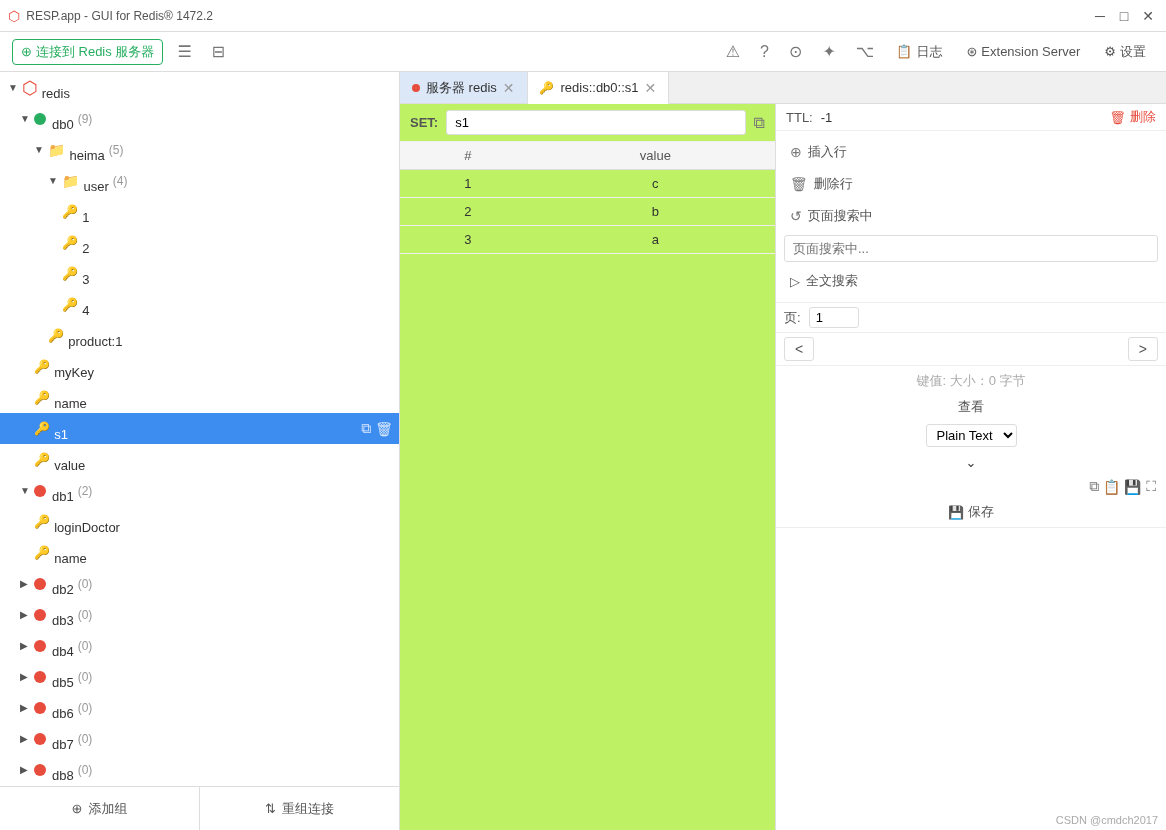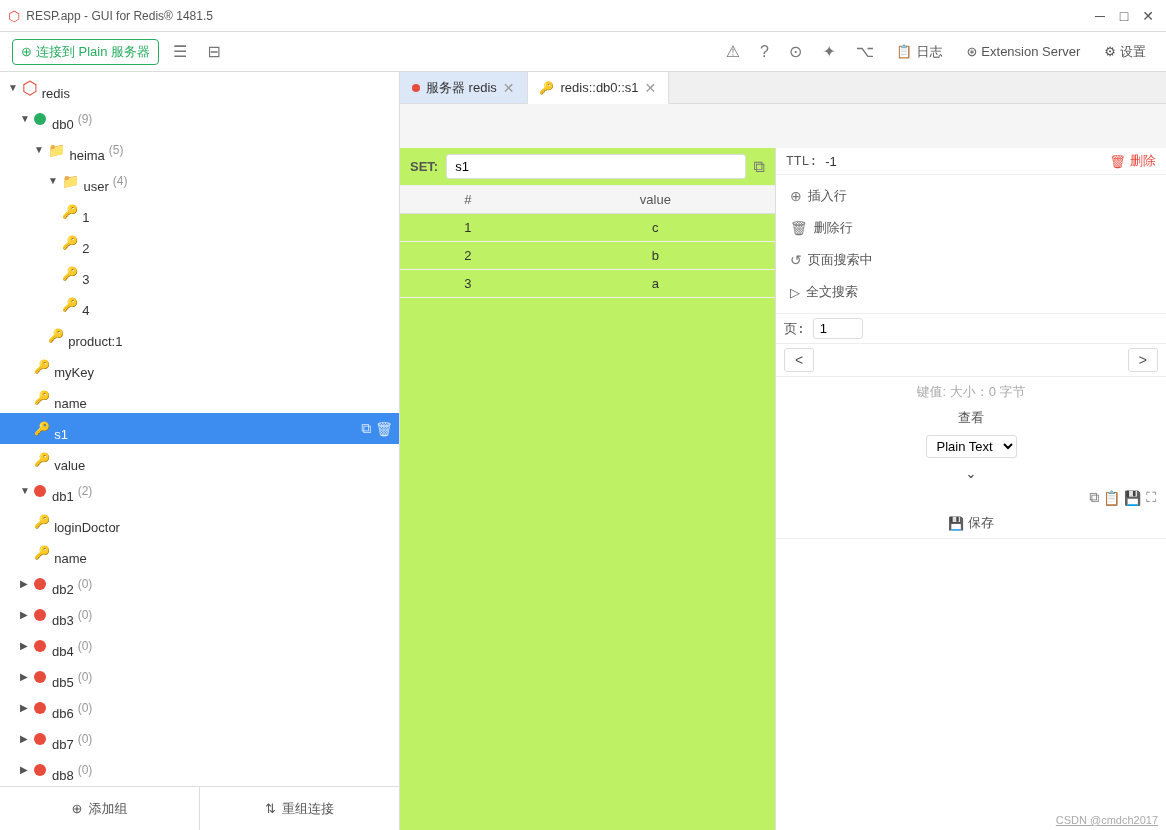--- a/index.html
+++ b/index.html
@@ -38,21 +38,21 @@
     .tree-item .label { font-size: 13px; margin-top: 12px; }
     .tree-item .count { color: #999; margin-left: 4px; font-size: 12px; }
     .tree-item .actions { margin-left: auto; display: none; gap: 4px; padding-right: 6px; }
     .tree-item.selected .actions { display: flex; }
     .action-btn { background: none; border: none; cursor: pointer; color: #fff; font-size: 14px; opacity: 0.8; }
     .sidebar-footer { height: 44px; border-top: 1px solid #ddd; display: flex; }
     .sidebar-footer-btn { flex: 1; background: none; border: none; cursor: pointer; display: flex; align-items: center; justify-content: center; gap: 6px; font-size: 13px; color: #555; }
     .sidebar-footer-btn:not(:last-child) { border-right: 1px solid #ddd; }
 
     
-    .content { flex: 1; display: flex; flex-direction: column; background: #f5f5f5; gap: 44px; }
+    .content { flex: 1; display: flex; flex-direction: column; background: #f5f5f5; }
 
     
     .tabs-bar { display: flex; background: #f0f0f0; border-bottom: 1px solid #ddd; height: 32px; }
     .tab { display: flex; align-items: center; padding: 0 12px; background: #dce8f8; border-right: 1px solid #ddd; cursor: pointer; font-size: 13px; gap: 6px; min-width: 120px; }
     .tab.active { background: #fff; border-bottom: 1px solid #fff; margin-bottom: -1px; }
     .tab .tab-dot { width: 8px; height: 8px; border-radius: 50%; background: #e74c3c; flex-shrink: 0; }
     .tab .tab-key-icon { color: #e8a020; font-size: 12px; }
     .tab .tab-close { margin-left: auto; color: #999; font-size: 14px; background: none; border: none; cursor: pointer; }
 
     
@@ -60,21 +60,21 @@
     .server-panel { flex: 1; background: #bef264; border-right: 1px solid #ddd; padding: 0; overflow: auto; }
     .key-panel { width: 390px; background: #fff; display: flex; flex-direction: column; overflow: hidden; }
 
     
     .key-panel-header { display: flex; align-items: center; padding: 6px 10px; border-bottom: 1px solid #eee; gap: 8px; }
     .key-panel-header .key-type-label { font-weight: bold; color: #555; font-size: 13px; }
     .key-name-input { flex: 1; border: 1px solid #ddd; border-radius: 3px; padding: 4px 8px; font-size: 13px; }
     .copy-icon-btn { background: none; border: none; cursor: pointer; color: #777; font-size: 16px; }
 
     .key-panel-ttl { display: flex; align-items: center; padding: 4px 10px; border-bottom: 1px solid #eee; gap: 8px; }
-    .ttl-label { color: #555; font-size: 13px; font-family: Liberation Mono, monospace; }
+    .ttl-label { color: #555; font-size: 13px; }
     .ttl-value { font-size: 13px; color: #333; }
     .delete-btn { margin-left: auto; background: none; border: none; cursor: pointer; color: #e74c3c; font-size: 13px; display: flex; align-items: center; gap: 4px; }
 
     
     .data-table { width: 100%; border-collapse: collapse; }
     .data-table th { background: #f5f5f5; border-bottom: 1px solid #ddd; padding: 6px 12px; text-align: center; font-size: 13px; color: #555; font-weight: normal; }
     .data-table td { border-bottom: 1px solid #eee; padding: 6px 12px; text-align: center; font-size: 13px; }
 
     
     .action-panel { display: flex; flex-direction: column; padding: 8px; gap: 6px; border-bottom: 1px solid #eee; }
@@ -96,45 +96,45 @@
     .value-panel-header { display: flex; align-items: center; padding: 6px 10px; border-bottom: 1px solid #eee; gap: 8px; font-size: 13px; flex-direction: column; }
     .value-panel-header .size-info { color: #aaa; }
     .view-label { color: #555; }
     .view-select { border: 1px solid #ddd; border-radius: 3px; padding: 2px 6px; font-size: 13px; background: #fff; }
     .view-icons { display: flex; gap: 4px; margin-left: auto; }
     .view-icon-btn { background: none; border: none; cursor: pointer; color: #777; font-size: 14px; }
     .save-btn { background: none; border: none; cursor: pointer; color: #555; font-size: 13px; display: flex; align-items: center; gap: 4px; }
     .value-textarea { flex: 1; border: none; outline: none; resize: none; padding: 8px 10px; font-size: 13px; color: #555; background: #fff; }
 
     
-    .bottom-credit { position: absolute; bottom: 4px; right: 8px; font-size: 11px; color: #aaa; text-decoration: underline; }
+    .bottom-credit { position: absolute; bottom: 4px; right: 8px; font-size: 11px; color: #aaa; }
 
     
     .indent-1 { padding-left: 20px; }
     .indent-2 { padding-left: 34px; }
     .indent-3 { padding-left: 48px; }
     .indent-4 { padding-left: 62px; }
   </style>
 </head>
 <body>
 
 <div class="title-bar">
   <span class="app-icon">⬡</span>
-  <span class="title-text">RESP.app - GUI for Redis® 1481.5</span>
+  <span class="title-text">RESP.app - GUI for Redis® 1472.2</span>
   <div class="win-controls">
     <button class="win-btn">─</button>
     <button class="win-btn">□</button>
     <button class="win-btn close">✕</button>
   </div>
 </div>
 
 <div class="toolbar">
   <button class="toolbar-btn connect">
     <span>⊕</span>
-    <span>连接到 Plain 服务器</span>
+    <span>连接到 Redis 服务器</span>
   </button>
   <button class="toolbar-icon-btn">☰</button>
   <button class="toolbar-icon-btn">⊟</button>
   <div class="toolbar-sep"></div>
   <button class="toolbar-icon-btn">⚠</button>
   <button class="toolbar-icon-btn">?</button>
   <button class="toolbar-icon-btn">⊙</button>
   <button class="toolbar-icon-btn">✦</button>
   <button class="toolbar-icon-btn">⌥</button>
   <button class="toolbar-btn">
@@ -370,20 +370,21 @@
             <span>插入行</span>
           </button>
           <button class="action-panel-btn">
             <span class="btn-icon">🗑</span>
             <span>删除行</span>
           </button>
           <button class="action-panel-btn">
             <span class="btn-icon">↺</span>
             <span>页面搜索中</span>
           </button>
+          <input class="search-input" placeholder="页面搜索中..." style="">
           <button class="full-search-btn">
             <span>▷</span>
             <span>全文搜索</span>
           </button>
         </div>
 
         <div class="pagination-row">
           <span class="ttl-label">页:</span>
           <input class="page-input" value="1" style="">
         </div>

